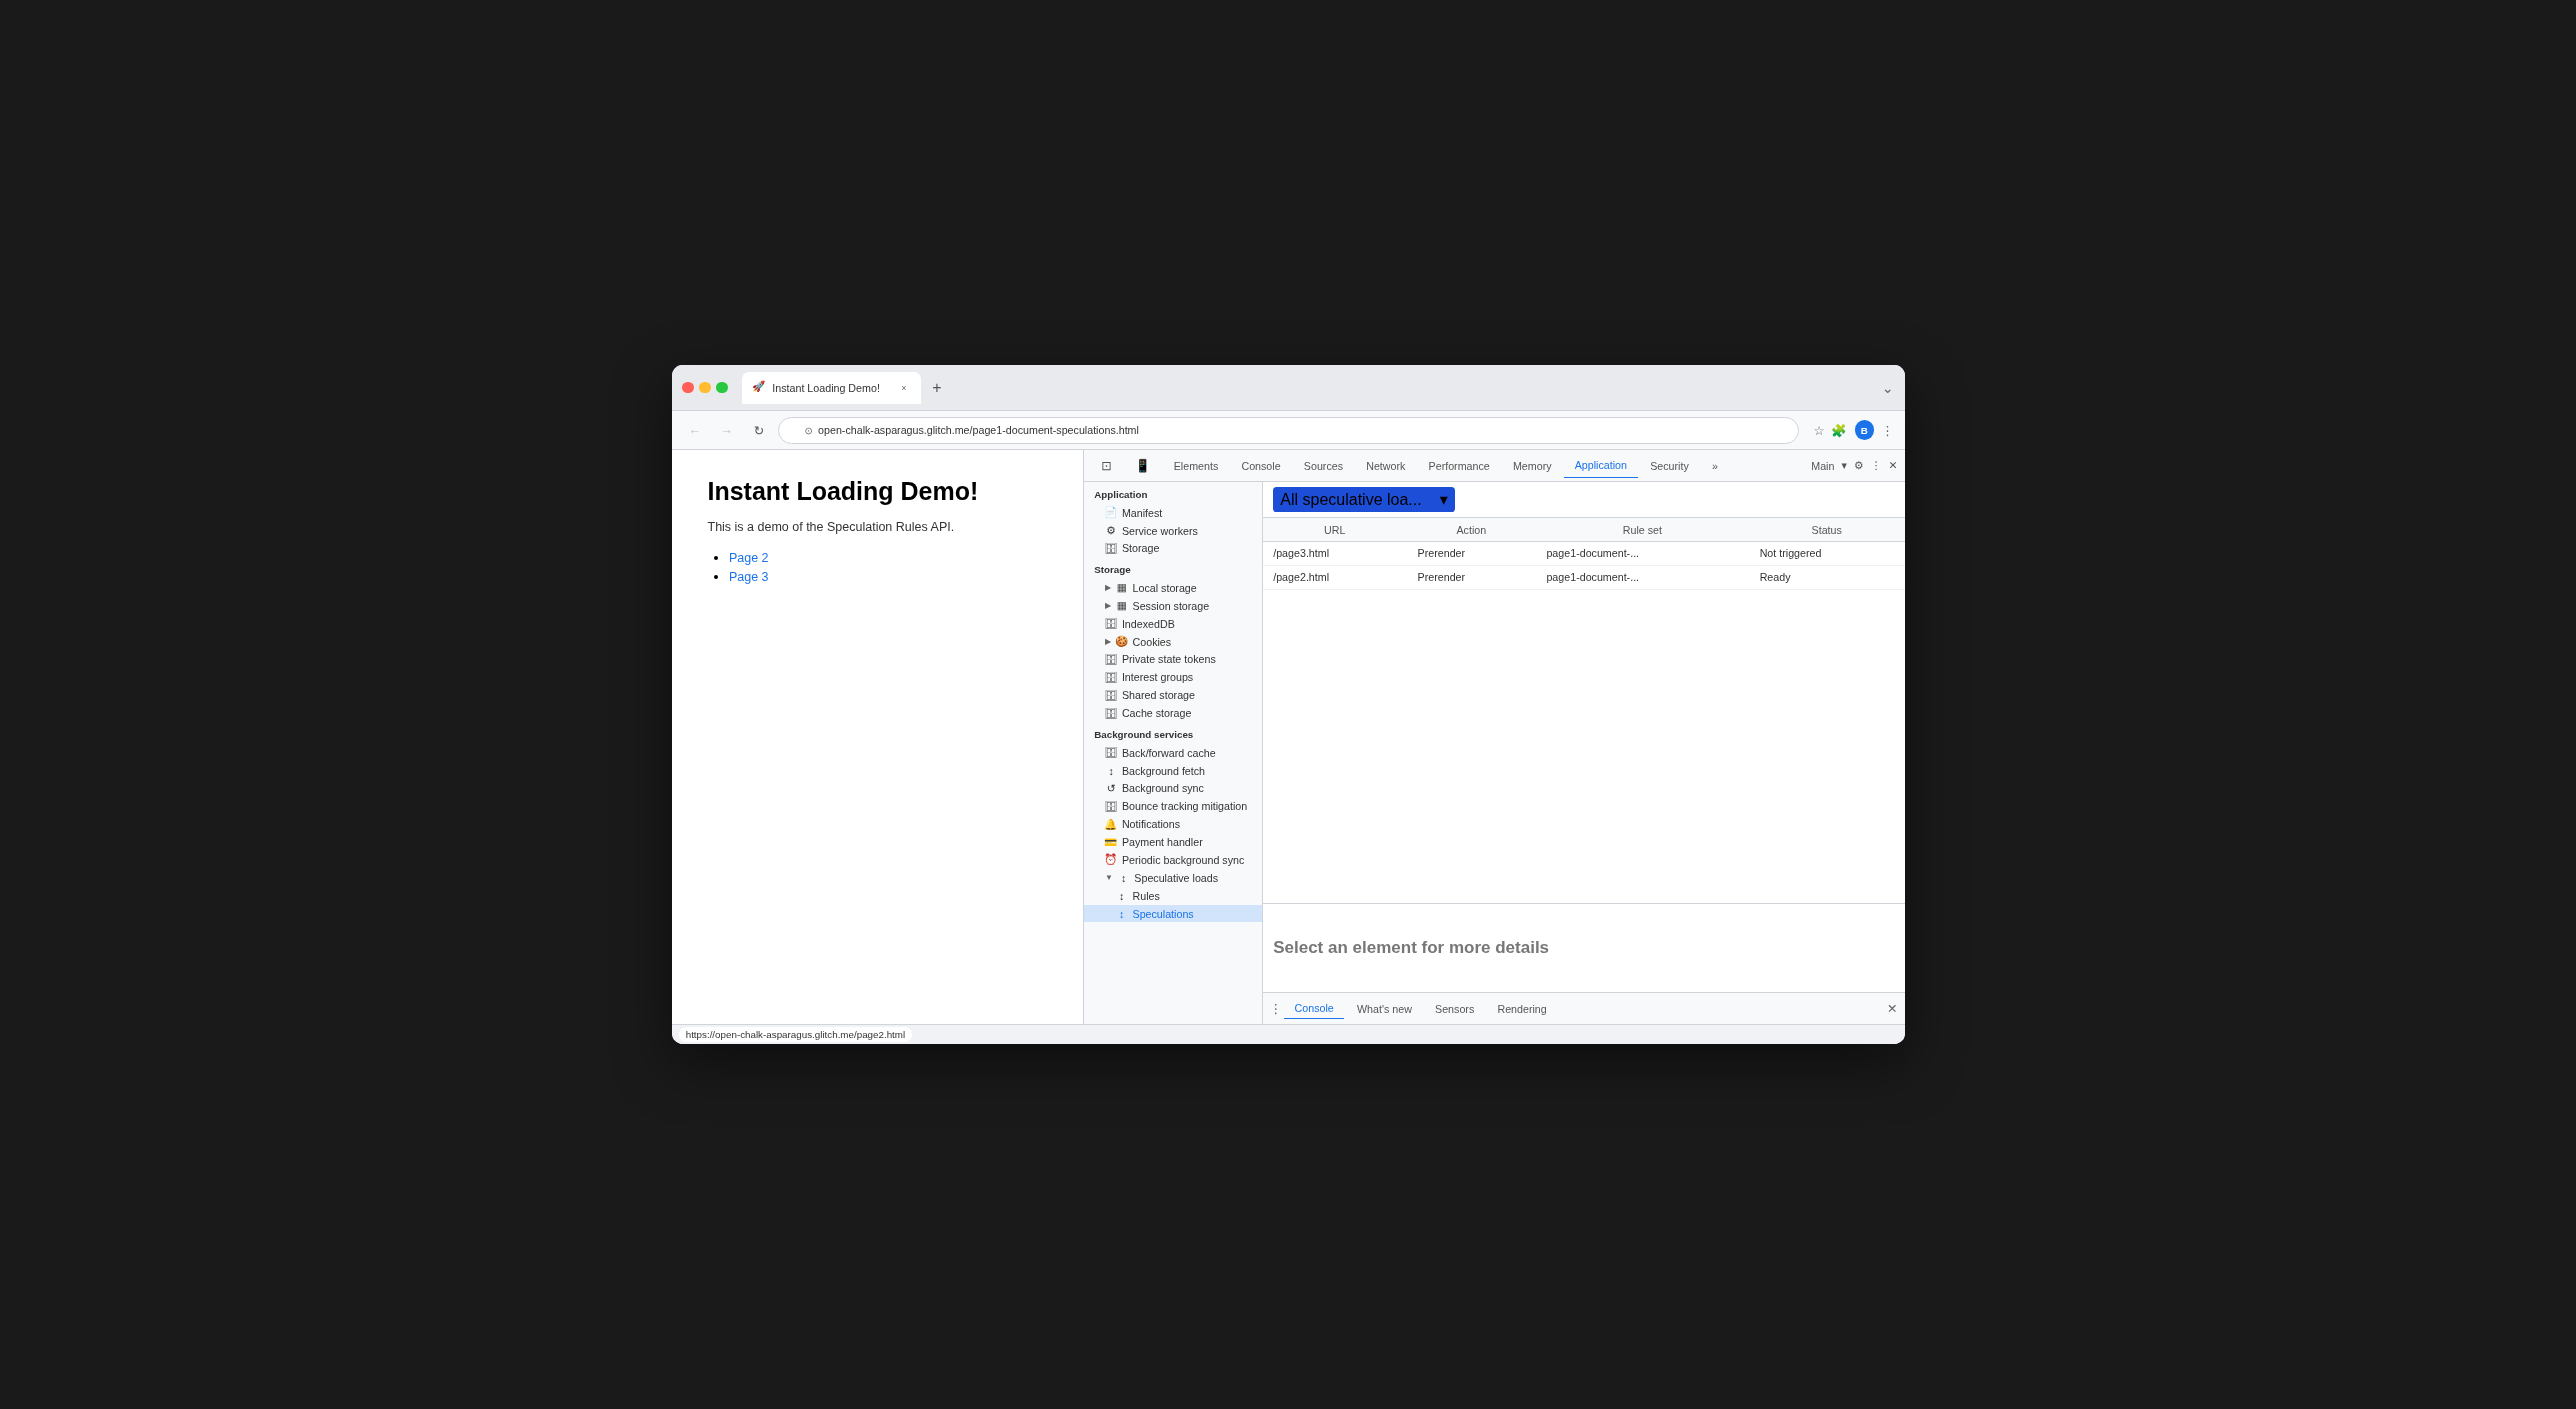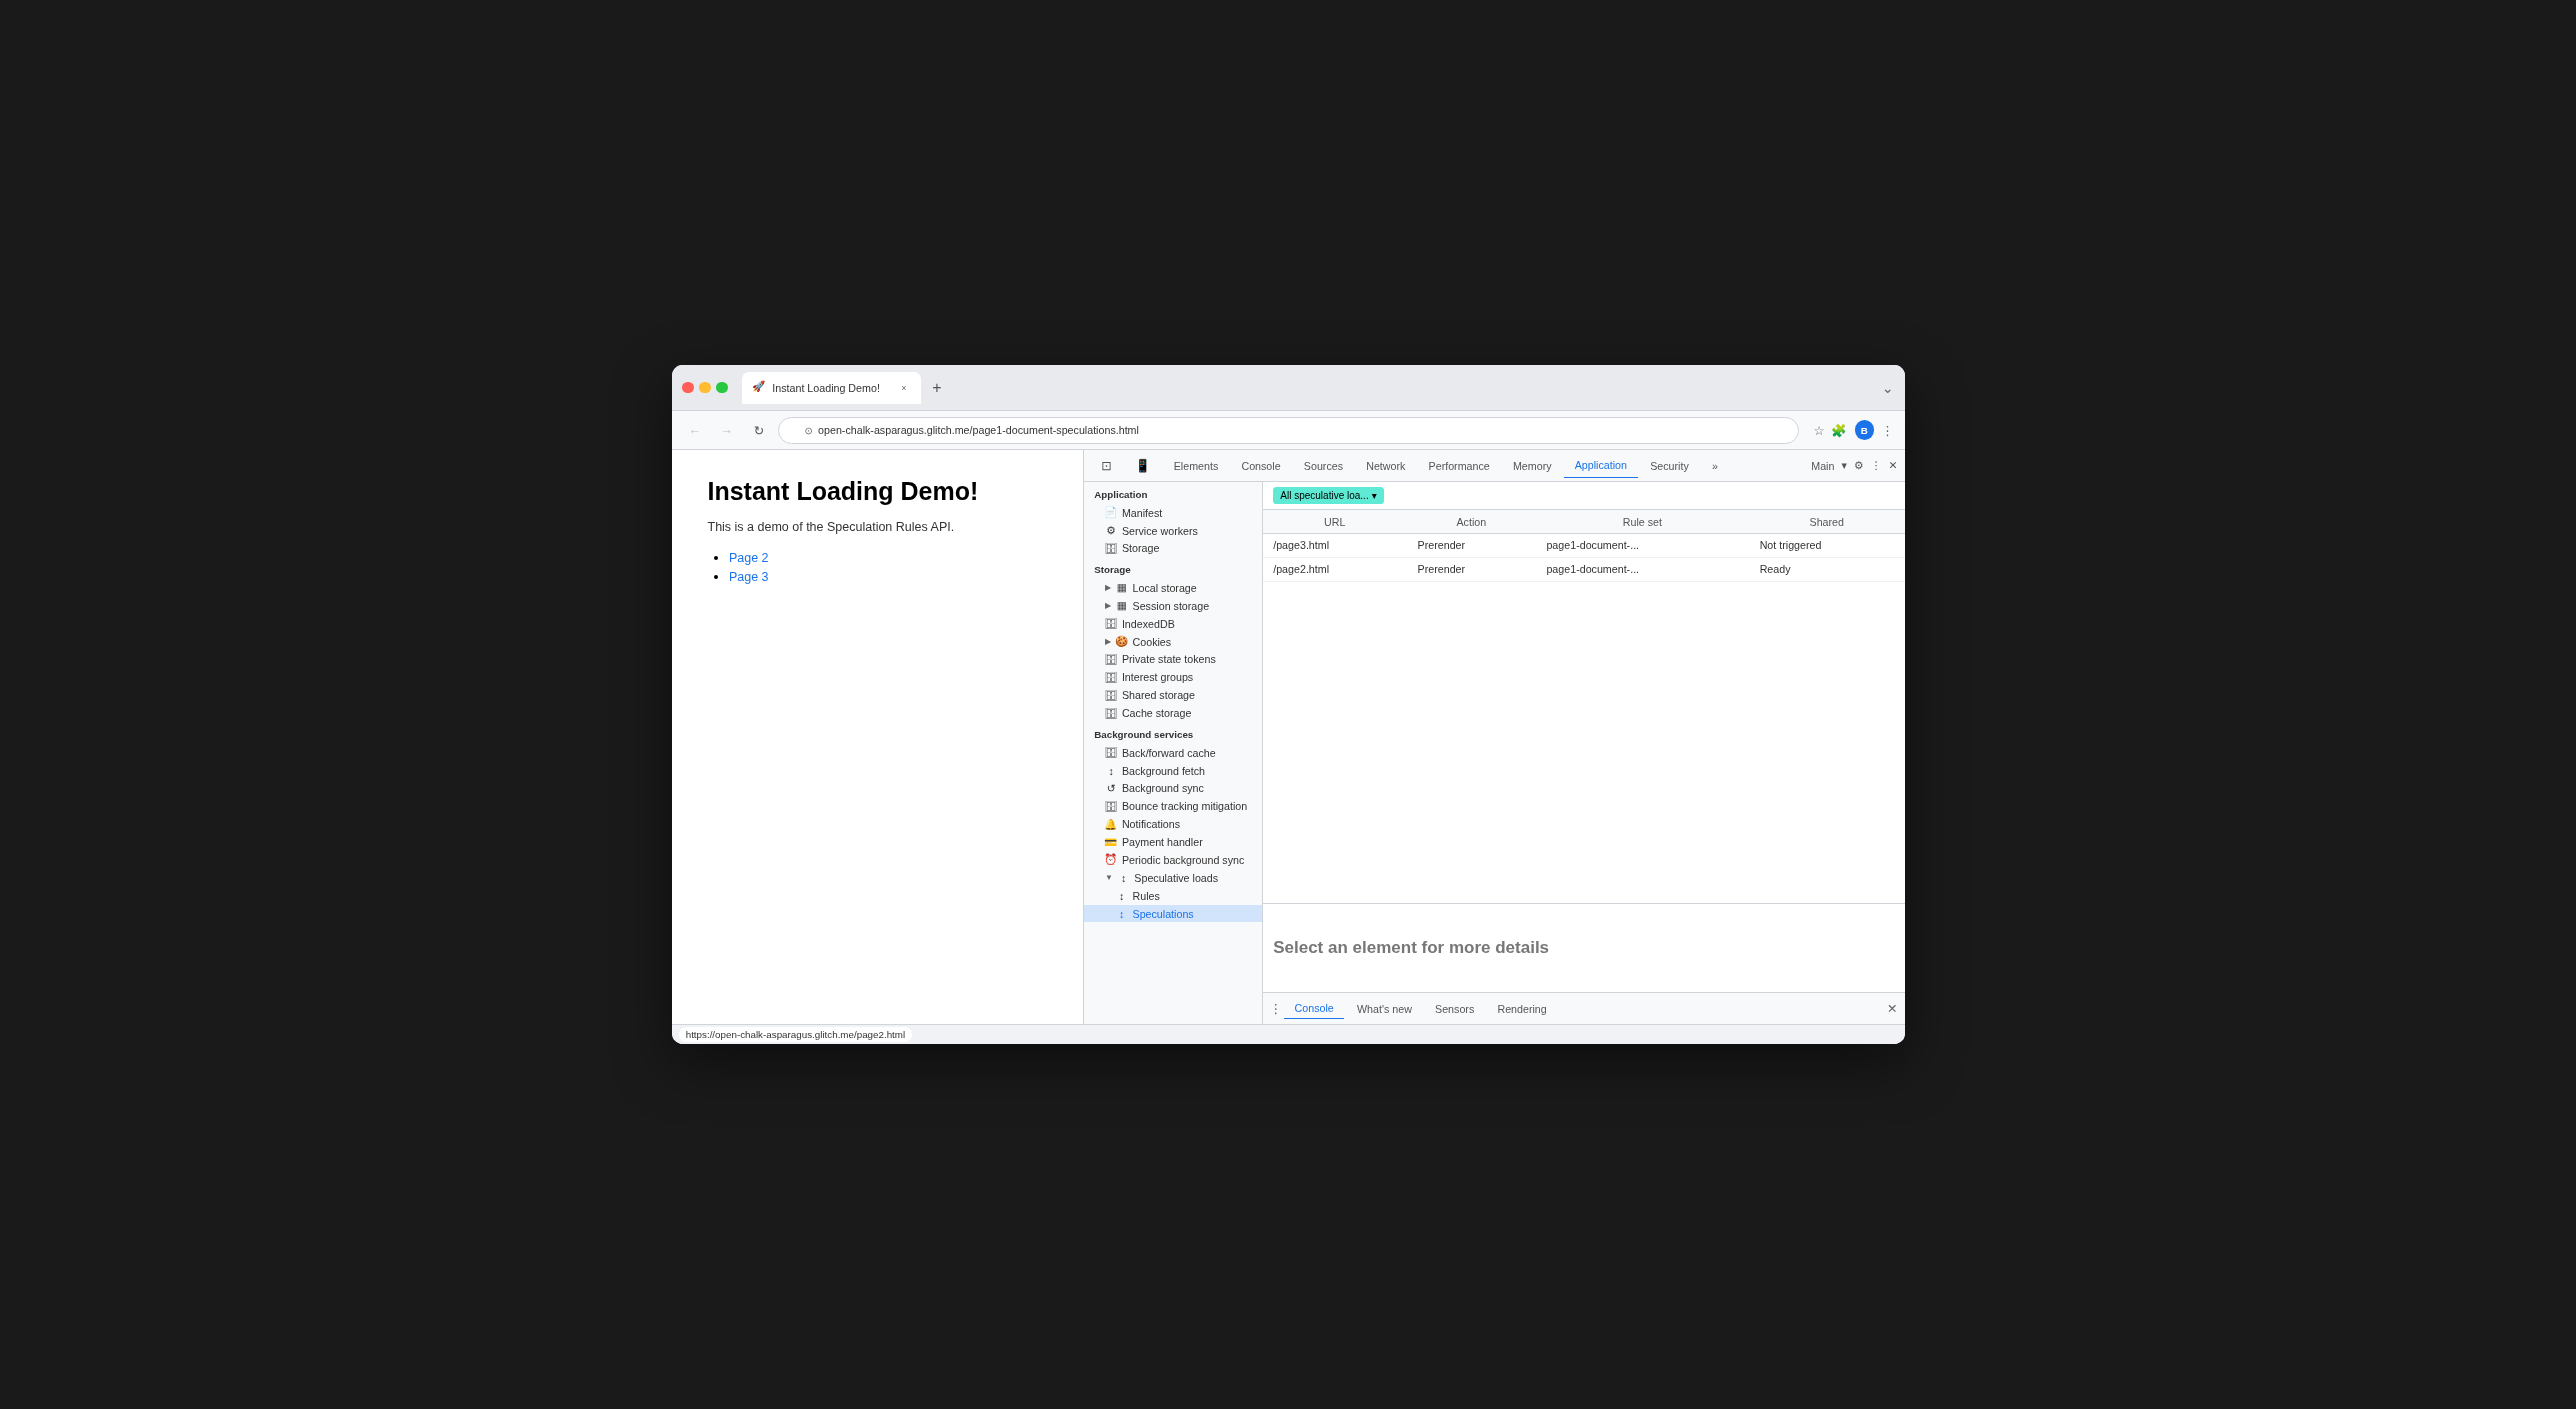--- a/index.html
+++ b/index.html
@@ -296,25 +296,25 @@
       display: flex;
       align-items: center;
       padding: 5.4px 10.7px;
       border-bottom: 0.9px solid #d0d3d8;
       gap: 7.1px;
       flex-shrink: 0;
     }
     .speculation-filter {
       display: flex;
       align-items: center;
-      background: #5eead4;
+      background: #1d4ed8;
       border-radius: 3.6px;
       padding: 2.7px 7.1px;
-      gap: 3px;
-      font-size: 10px;
+      gap: 18px;
+      font-size: 16px;
       cursor: pointer;
     }
     .speculation-table {
       flex: 1;
       overflow-y: auto;
     }
     .spec-table {
       width: 100%;
       border-collapse: collapse;
       font-size: 10.7px;
@@ -579,21 +579,21 @@
               </div>
             </div>
 
             <div class="speculation-table">
               <table class="spec-table">
                 <thead>
                   <tr>
                     <th>URL</th>
                     <th>Action</th>
                     <th>Rule set</th>
-                    <th>Shared</th>
+                    <th>Status</th>
                   </tr>
                 </thead>
                 <tbody>
                   <tr>
                     <td>/page3.html</td>
                     <td>Prerender</td>
                     <td>page1-document-...</td>
                     <td class="status-not-triggered">Not triggered</td>
                   </tr>
                   <tr>

